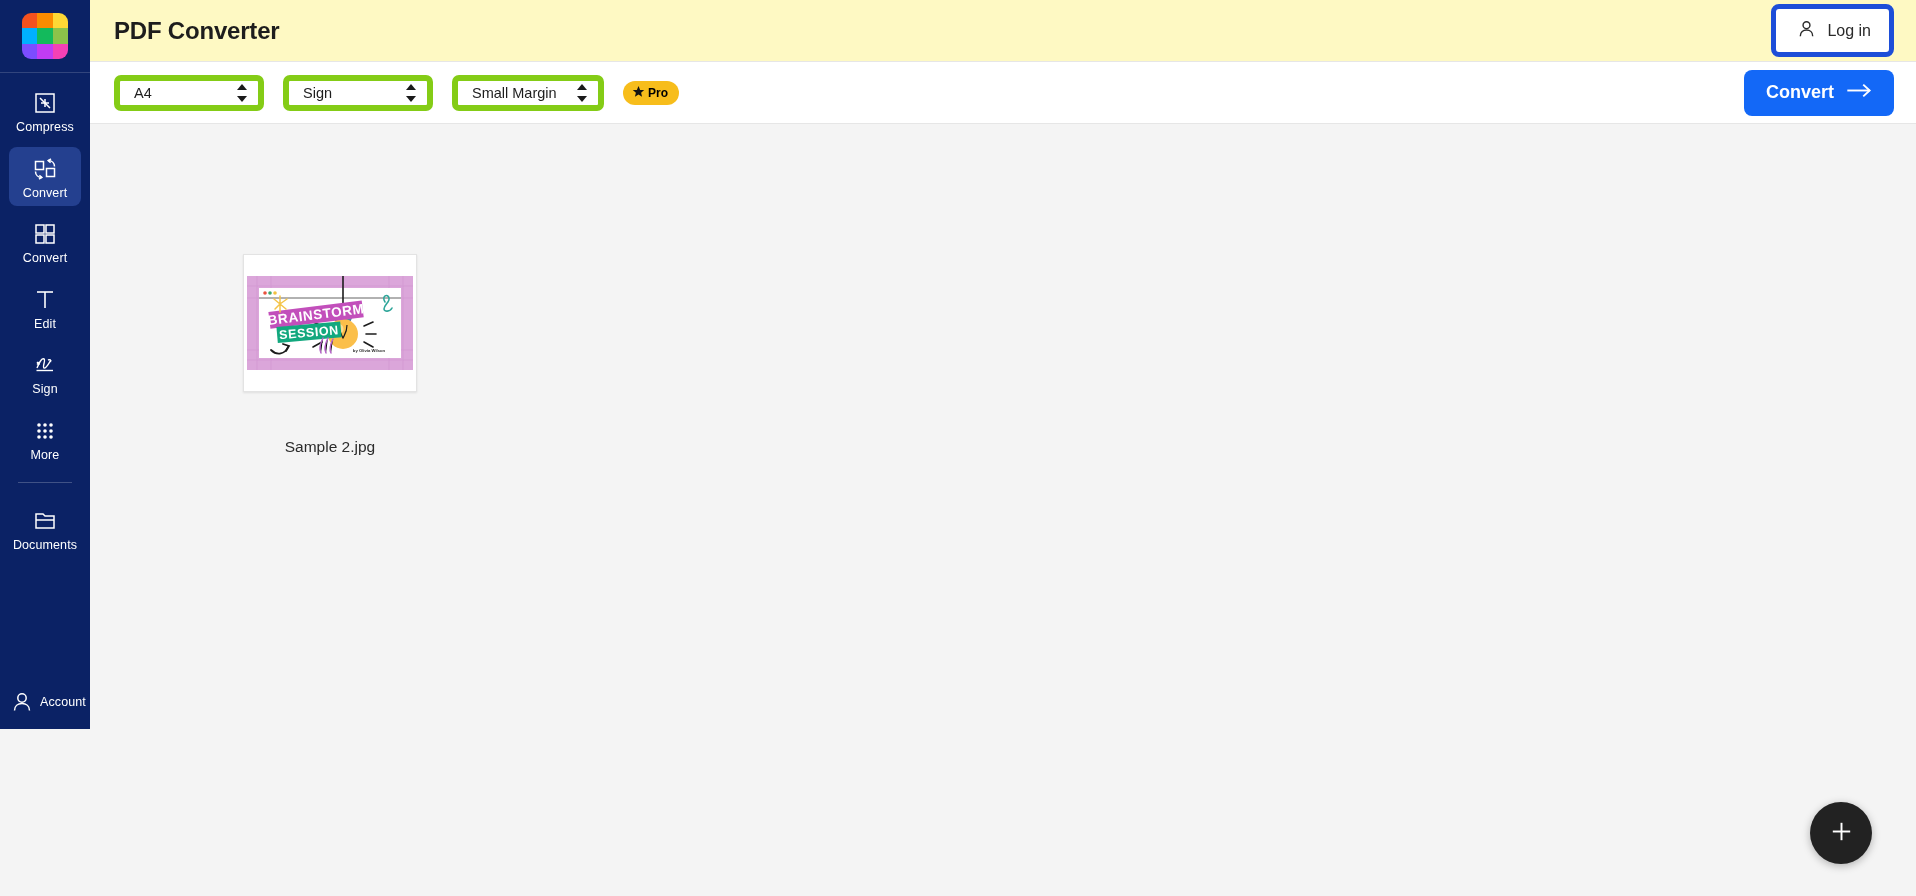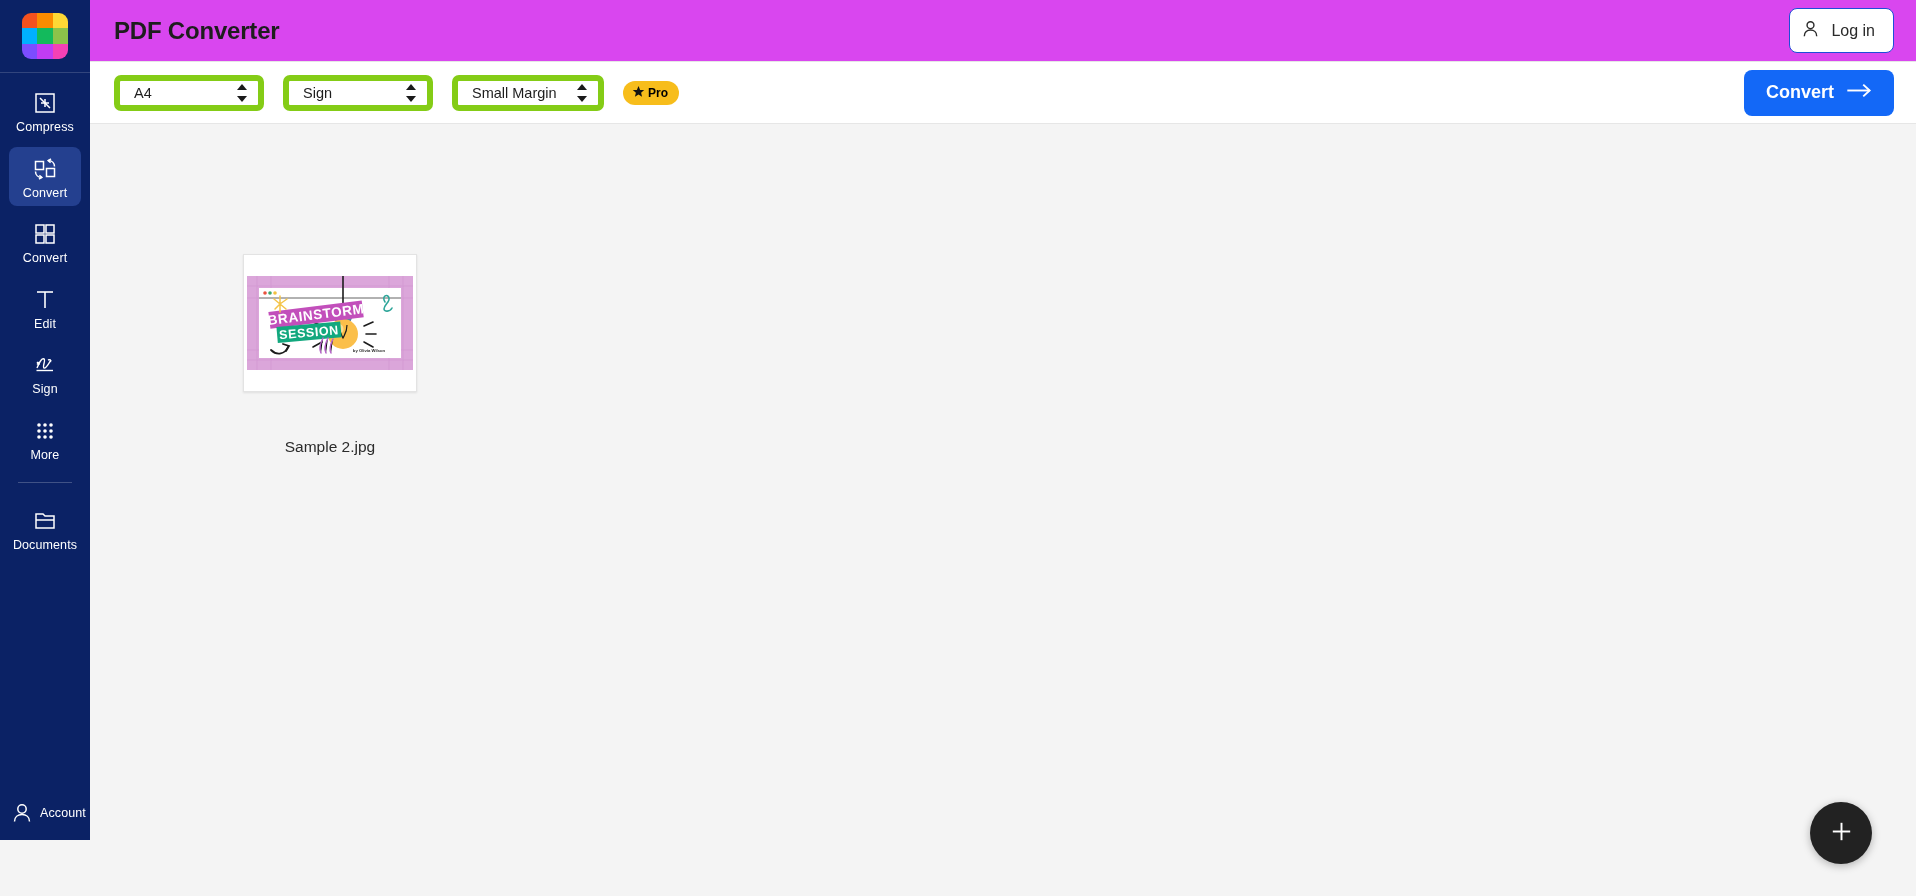--- a/index.html
+++ b/index.html
@@ -6,21 +6,21 @@
   html, body {
     width: 1916px; height: 896px;
     overflow: hidden;
     font-family: "Liberation Sans", sans-serif;
     background: #f4f4f4;
   }
   .app { display: flex; width: 1916px; height: 896px; }
 
   
   .sidebar {
-    width: 90px; height: 840px;
+    width: 90px; height: 729px;
     background: #0b2265;
     display: flex; flex-direction: column; align-items: center;
     flex: 0 0 90px;
     position: relative;
   }
   .logo-wrap {
     width: 90px; height: 72px;
     display: flex; align-items: center; justify-content: center;
   }
   .logo {
@@ -53,31 +53,31 @@
     position: absolute; bottom: 14px; left: 9px;
     width: 72px;
     display: flex; flex-direction: row; align-items: center; gap: 5px;
     cursor: pointer;
   }
 
   
   .main { flex: 1 1 auto; display: flex; flex-direction: column; height: 896px; background: #f4f4f4; min-width: 0; }
 
   .topbar {
-    height: 62px; background: #d946ef;
+    height: 62px; background: #fef9c3;
     border-bottom: 1px solid #e6e6e6;
     display: flex; align-items: center; justify-content: space-between;
     padding: 0 22px 0 24px;
     flex: 0 0 62px;
   }
   .app-title { font-size: 24px; font-weight: bold; color: #1d1d1d; letter-spacing: -0.2px; }
   .login-btn {
     display: flex; align-items: center; gap: 10px;
-    border: 1px solid #1d4ed8; background: #fff; border-radius: 8px;
-    padding: 9px 18px 9px 10px;
+    border: 5px solid #1d4ed8; background: #fff; border-radius: 8px;
+    padding: 9px 18px 9px 20px;
     font-size: 16px; color: #2a2a2a; cursor: pointer;
   }
 
   .toolbar {
     height: 62px; background: #ffffff;
     border-bottom: 1px solid #e6e6e6;
     display: flex; align-items: center; justify-content: space-between;
     padding: 0 22px 0 24px;
     flex: 0 0 62px;
   }

